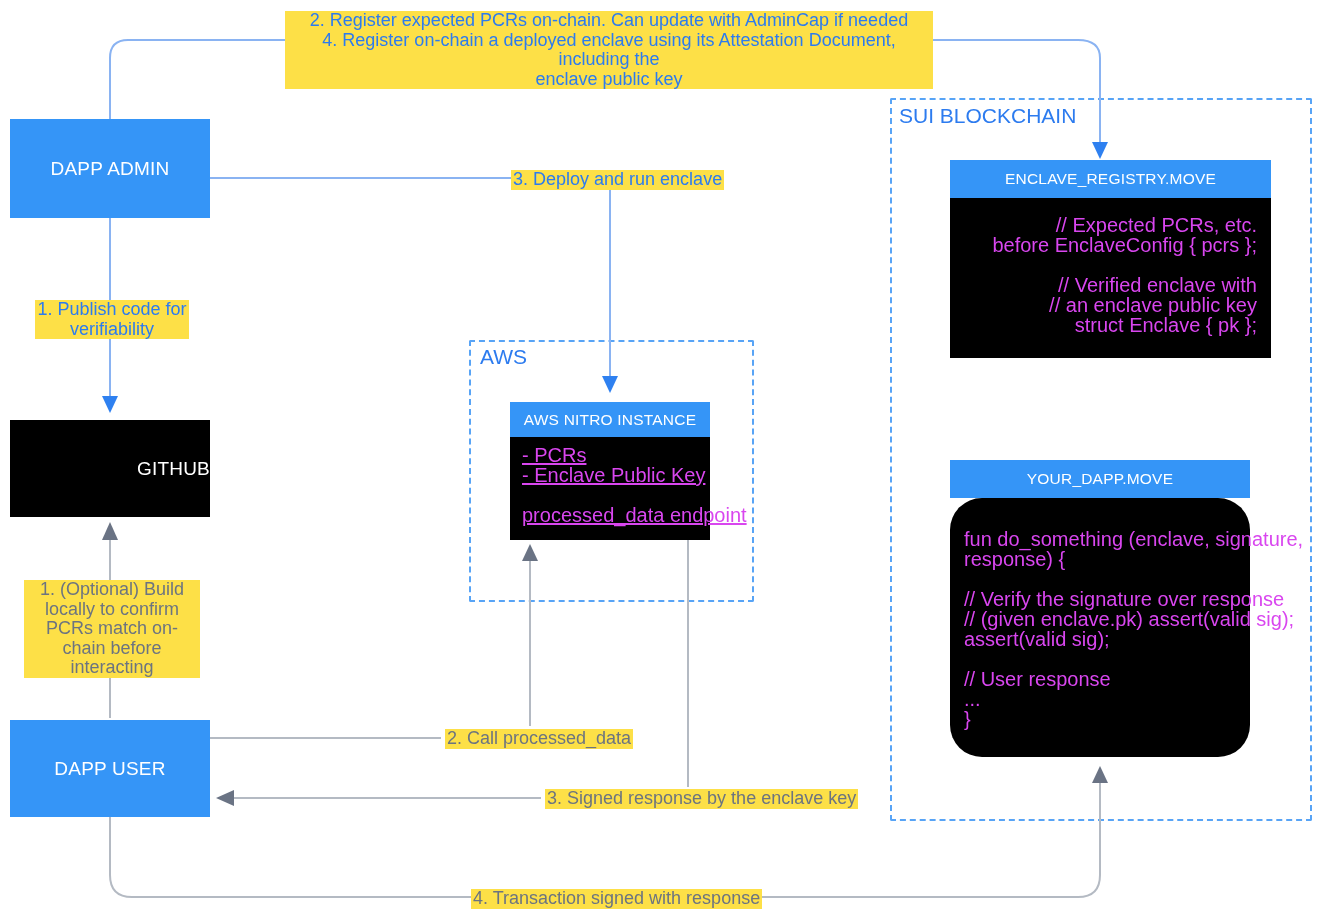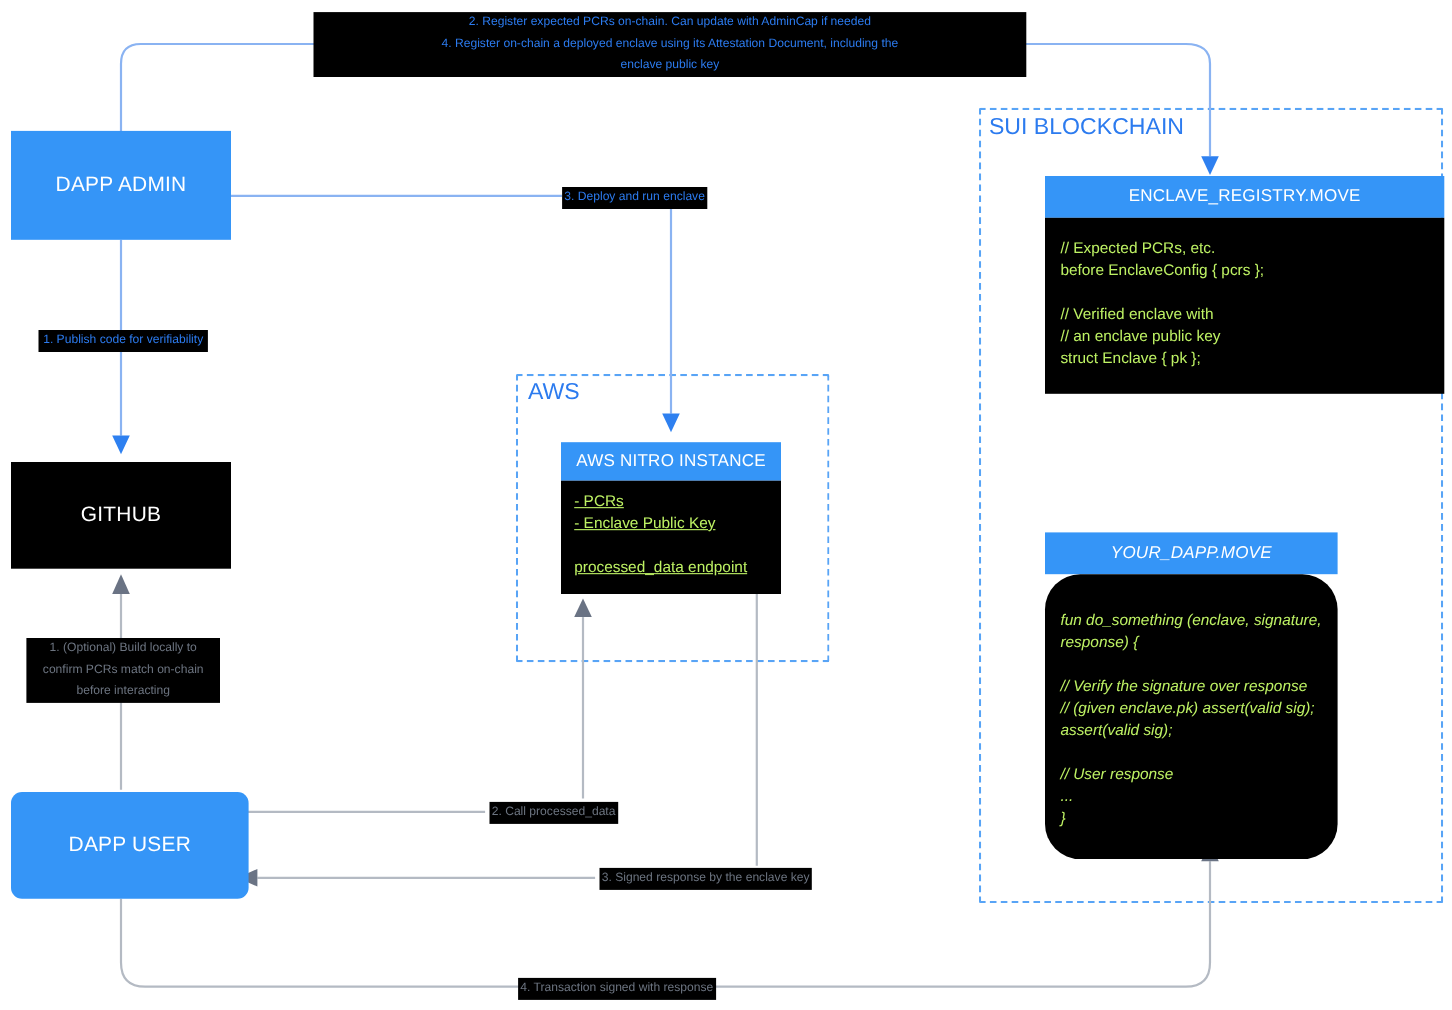--- a/index.html
+++ b/index.html
@@ -5,59 +5,59 @@
   html,body { margin:0; padding:0; background:#ffffff; }
   .canvas {
     position:relative; width:1320px; height:918px; background:#ffffff;
     font-family:"Liberation Sans", sans-serif; overflow:hidden;
   }
   .node {
     position:absolute; display:flex; align-items:center; justify-content:center;
     color:#ffffff; font-size:19px; z-index:3; letter-spacing:0.2px;
   }
   .fill-blue  { background:#3595F7; }
-  .fill-black { background:#000000; }
+  .fill-black { background:#000000;justify-content:flex-end; }
   .dashed-box {
     position:absolute; border:2px dashed #58A4F6; border-radius:2px;
     z-index:1; background:transparent;
   }
   .zone-label { position:absolute; color:#2C7BEF; font-size:21px; z-index:3; background:#fff; padding:0 3px; }
   .card { position:absolute; z-index:3; }
   .card-header {
     background:#3595F7; color:#ffffff; display:flex; align-items:center;
     justify-content:center; font-size:15.5px; letter-spacing:0.2px;
   }
-  .card-body { background:#000000; color:#bef264; font-size:14px; }
+  .card-body { background:#000000; color:#d946ef; font-size:20px; }
   .code-line { min-height:20px; line-height:20px; white-space:pre; }
   .note {
-    position:absolute; font-size:11px; line-height:19.5px; z-index:3;
-    background:#000000; padding:0 2px;
+    position:absolute; font-size:18px; line-height:19.5px; z-index:3;
+    background:#fde047; padding:0 2px;
   }
   .blue-text { color:#2C7BEF; }
   .gray-text { color:#6C7480; }
   .center { text-align:center; }
   svg.connectors { position:absolute; left:0; top:0; z-index:2; }
 
   
   #dapp-admin { left:10px;  top:119px; width:200px; height:99px; }
   #github     { left:10px;  top:420px; width:200px; height:97px; }
-  #dapp-user  { left:10px;  top:720px; width:216px; height:97px;border-radius:10px; }
+  #dapp-user  { left:10px;  top:720px; width:200px; height:97px; }
 
   #aws-box    { left:469px; top:340px; width:281px; height:258px; }
   #aws-label  { left:477px; top:345px; }
   #nitro      { left:510px; top:402px; width:200px; }
   #nitro .card-header { height:35px; }
   #nitro .card-body   { height:87px;  padding:8px 12px;text-decoration:underline; }
 
   #sui-box    { left:890px; top:98px;  width:418px; height:719px; }
   #sui-label  { left:896px; top:104px; }
-  #registry   { left:950px; top:160px; width:363px; }
+  #registry   { left:950px; top:160px; width:321px;text-align:right; }
   #registry .card-header { height:38px; }
   #registry .card-body   { height:126px; padding:17px 14px; }
-  #yourdapp   { left:950px; top:484px; width:266px;font-style:italic; }
+  #yourdapp   { left:950px; top:460px; width:300px; }
   #yourdapp .card-header { height:38px; }
   #yourdapp .card-body   { height:197px; padding:31px 14px;border-radius:32px; }
 
   #top-note     { left:285px; top:11px;  width:644px; }
   #publish-note { left:35px;  top:300px; width:150px; }
   #deploy-note  { left:511px; top:170px; }
   #build-note   { left:24px;  top:580px; width:172px; }
   #call-note    { left:445px; top:729px; }
   #signed-note  { left:545px; top:789px; }
   #txn-note     { left:471px; top:889px; }

